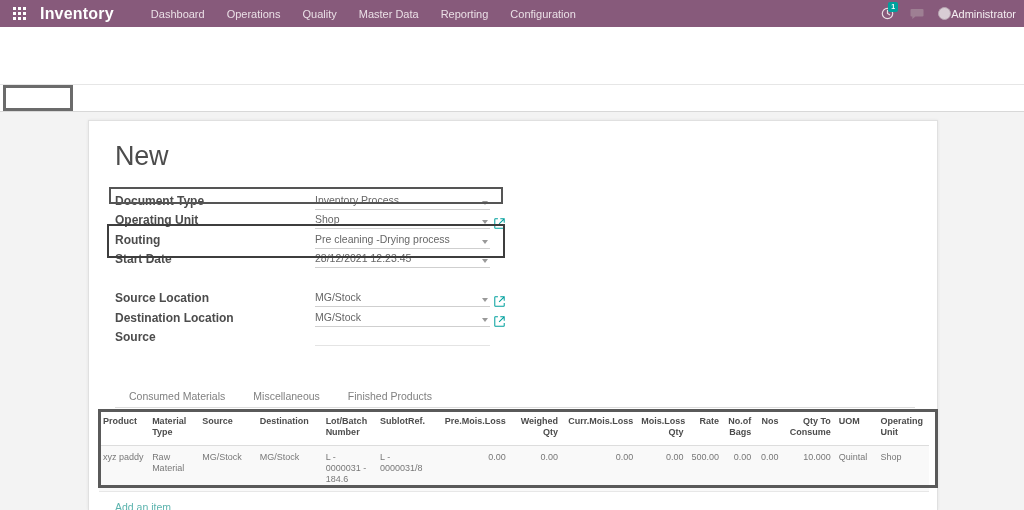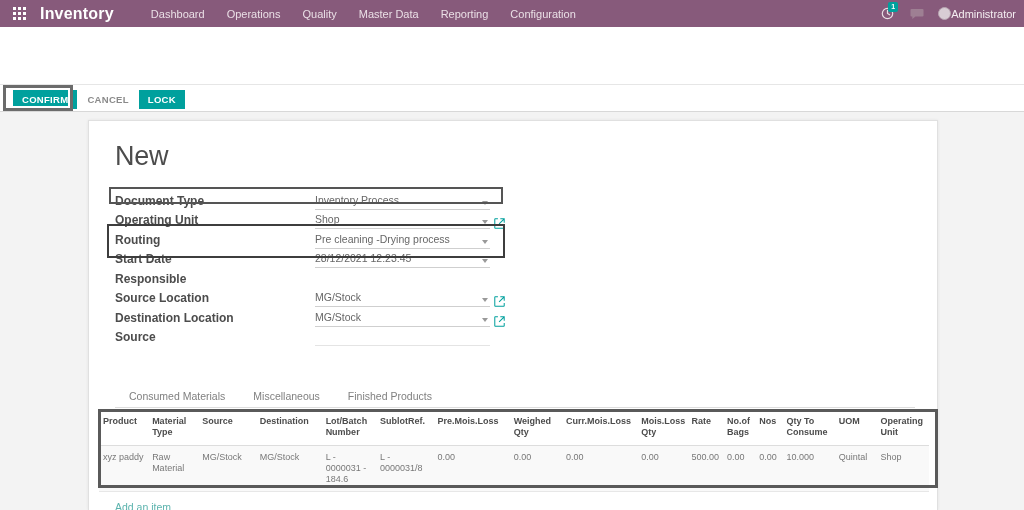--- a/index.html
+++ b/index.html
@@ -201,21 +201,21 @@
   table.grid { border-collapse:collapse; width:830px; table-layout:fixed;padding-left:24px; }
   table.grid th {
     font-size:9px; color:#4c4c4c; font-weight:700; text-align:left;
     padding:7px 4px 7px 4px; vertical-align:top; border-bottom:1px solid #dddddd;
     line-height:11px; background:#ffffff;
   }
   table.grid td {
     font-size:9px; color:#787878; padding:6px 4px; vertical-align:top;
     line-height:11px; background:#f9f9f9; border-bottom:1px solid #e7e7e7;
   }
-  table.grid th.num, table.grid td.num { }
+  table.grid th.num, table.grid td.num { text-align:right; }
 
   .hl-table {
     position:absolute; left:98px; top:409px; width:840px; height:79px;
     border:3px solid #5a5a5a; pointer-events:none;
   }
 
   .additem {
     position:absolute; left:26px; top:380px;
     font-size:10.5px; color:#5bb3ad; cursor:pointer;
   }
@@ -263,25 +263,20 @@
       </div>
       <div class="user-block">
         <span class="avatar"></span>
         <span class="user-name">Administrator</span>
       </div>
     </div>
   </div>
 
 
   <div class="actionbar">
-    <div class="action-buttons">
-      <button class="btn-confirm">CONFIRM</button>
-      <button class="btn-cancel">CANCEL</button>
-      <button class="btn-lock">LOCK</button>
-    </div>
     <div class="statusbar">
       <div class="stat first active">DRAFT</div>
       <div class="stat">CONFIRMED</div>
       <div class="stat">IN PROGRESS</div>
       <div class="stat">DONE</div>
     </div>
   </div>
   <div class="hl-confirm"></div>
 
   <div class="page-bg"></div>
@@ -311,21 +306,20 @@
         <div class="flabel">Routing</div>
         <div class="fval">Pre cleaning -Drying process<span class="caret"></span></div>
       </div>
 
       <div class="frow">
         <div class="flabel">Start Date</div>
         <div class="fval">28/12/2021 12:23:45<span class="caret"></span></div>
       </div>
 
       <div class="frow">
-        <div class="flabel">Responsible</div>
         <div class="fval empty" style="border-bottom:none;"></div>
       </div>
 
       <div class="frow">
         <div class="flabel">Source Location</div>
         <div class="fval">MG/Stock<span class="caret"></span></div>
         <span class="extlink" style="position:relative;left:4px;bottom:0;">
           <svg width="11" height="11" viewBox="0 0 14 14">
               <path d="M5 1H1.6A.6.6 0 0 0 1 1.6v10.8a.6.6 0 0 0 .6.6h10.8a.6.6 0 0 0 .6-.6V9" fill="none" stroke="#00A09D" stroke-width="1.3"></path>
               <path d="M8 1h5v5M13 1 6.5 7.5" fill="none" stroke="#00A09D" stroke-width="1.3"></path>

